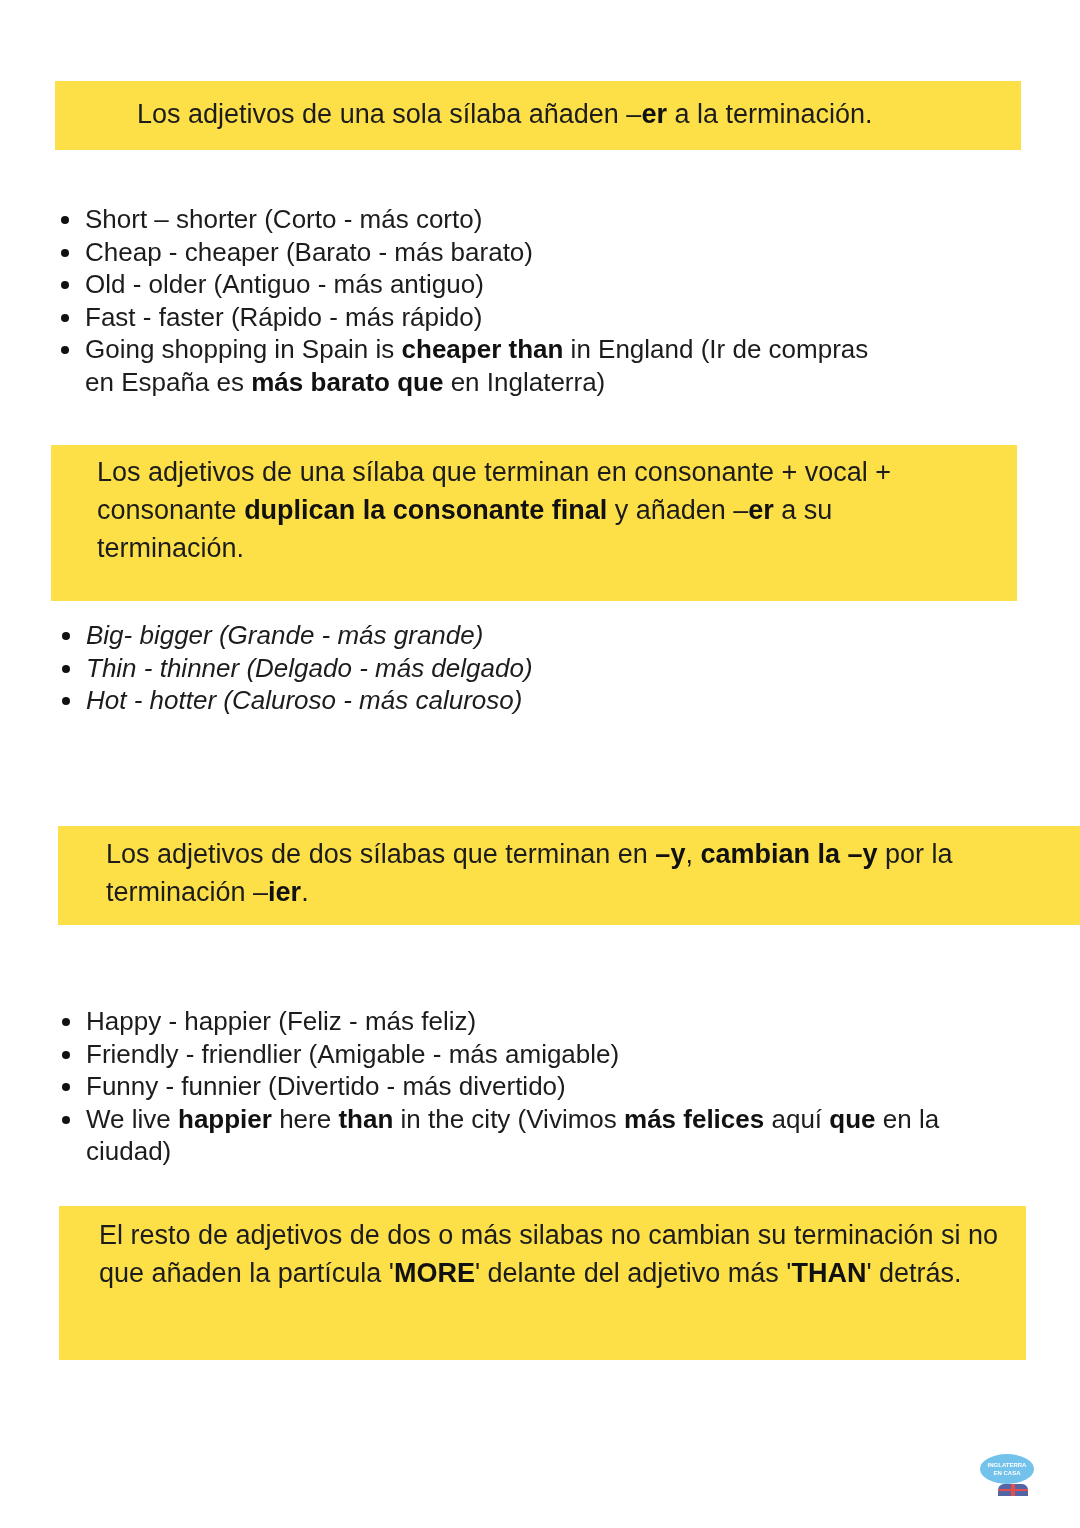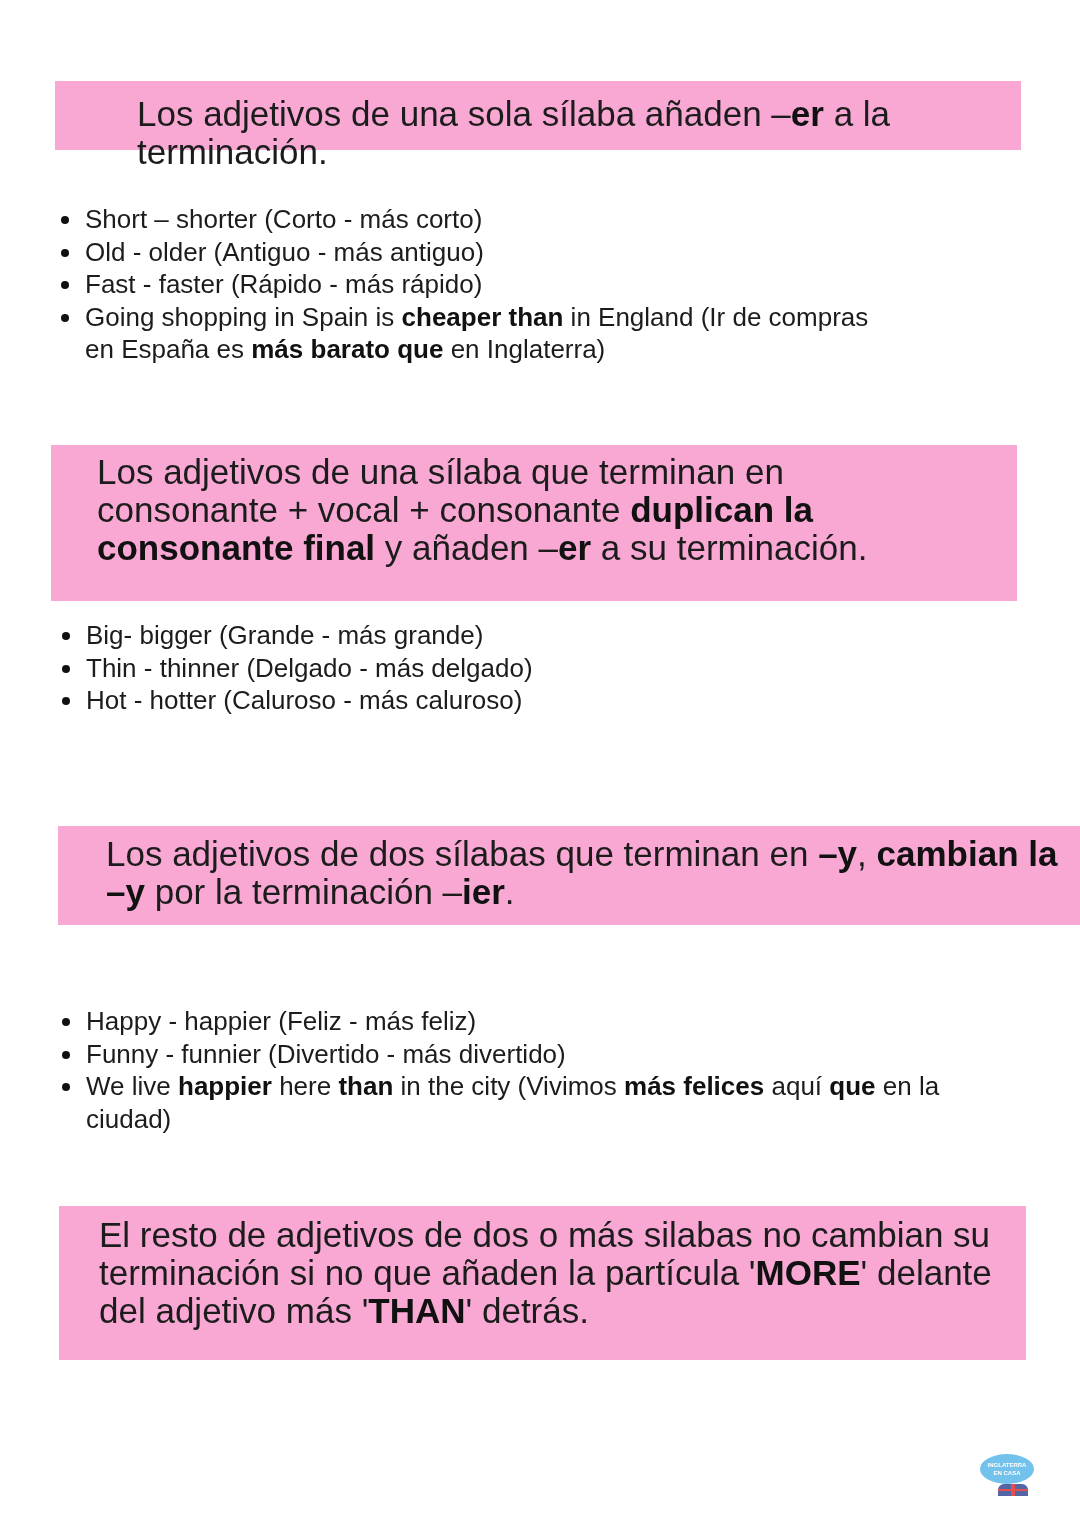--- a/index.html
+++ b/index.html
@@ -1,22 +1,22 @@
 <!DOCTYPE html>
 <html><head>
 <meta charset="utf-8">
 <style>
   html, body { margin: 0; padding: 0; background: #ffffff; }
   body {
     width: 1080px; height: 1528px; position: relative; overflow: hidden;
     font-family: "Liberation Sans", sans-serif; color: #1a1a1a;
   }
   .box {
-    position: absolute; background: #f9a8d4;
-    font-size: 35px; line-height: 38px; color: #1c1c1c;
+    position: absolute; background: #fde047;
+    font-size: 27px; line-height: 38px; color: #1c1c1c;
     box-sizing: border-box;
   }
   .box b { font-weight: bold; color: #111; }
   .list {
     position: absolute; margin: 0; padding: 0; list-style: none;
     font-size: 26px; line-height: 32.6px; color: #1c1c1c;
   }
   .list li { position: relative; padding-left: 30px; }
   .list li::before {
     content: ""; position: absolute; left: 6px; top: 13px;
@@ -42,39 +42,41 @@
   }
 </style>
 </head>
 <body>
 
 <div class="box" style="left:55px; top:81px; width:966px; height:69px; padding:14px 0 0 82px;">
   <span><span>Los adjetivos de una sola sílaba añaden –</span><b>er</b><span> a la terminación.</span></span>
 </div>
 <ul class="list" style="left:55px; top:203px; width:820px;">
     <li><span>Short – shorter (Corto - más corto)</span></li>
+    <li><span>Cheap  -  cheaper (Barato - más barato)</span></li>
     <li><span>Old  -  older (Antiguo - más antiguo)</span></li>
     <li><span>Fast  -  faster (Rápido - más rápido)</span></li>
     <li><span>Going shopping in Spain is </span><b>cheaper than</b><span> in England (Ir de compras en España es </span><b>más barato que</b><span> en Inglaterra)</span></li>
   </ul>
 
 <div class="box" style="left:51px; top:445px; width:966px; height:156px; padding:8px 60px 4px 46px;">
   <span><span>Los adjetivos de una sílaba que terminan en consonante + vocal + consonante </span><b>duplican la  consonante final</b><span> y añaden –</span><b>er</b><span> a su terminación.</span></span>
 </div>
-<ul class="list" style="left:56px; top:619px; width:860px;">
+<ul class="list" style="left:56px; top:619px; width:860px;font-style:italic;">
     <li><span>Big-  bigger (Grande - más grande)</span></li>
     <li><span>Thin  -  thinner (Delgado - más delgado)</span></li>
     <li><span>Hot  -  hotter (Caluroso - más caluroso)</span></li>
   </ul>
 
 <div class="box" style="left:58px; top:826px; width:1052px; height:99px; padding:9px 50px 0 48px;">
   <span><span>Los adjetivos de dos sílabas que terminan en </span><b>–y</b><span>, </span><b>cambian la –y</b><span> por la terminación –</span><b>ier</b><span>.</span></span>
 </div>
 <ul class="list" style="left:56px; top:1005px; width:960px;">
     <li><span>Happy  -  happier (Feliz - más feliz)</span></li>
+    <li><span>Friendly  -  friendlier (Amigable - más amigable)</span></li>
     <li><span>Funny  -  funnier (Divertido - más divertido)</span></li>
     <li><span>We live </span><b>happier</b><span> here </span><b>than</b><span> in the city (Vivimos </span><b>más felices</b><span> aquí </span><b>que</b><span> en la ciudad)</span></li>
   </ul>
 
 <div class="box" style="left:59px; top:1206px; width:967px; height:154px; padding:10px 20px 0 40px;">
   <span><span>El resto de  adjetivos de dos o más silabas no cambian su terminación si no que añaden la partícula '</span><b>MORE</b><span>' delante del adjetivo más  '</span><b>THAN</b><span>' detrás.</span></span>
 </div>
 
 <div class="logo">
   <div class="logo-bubble">

